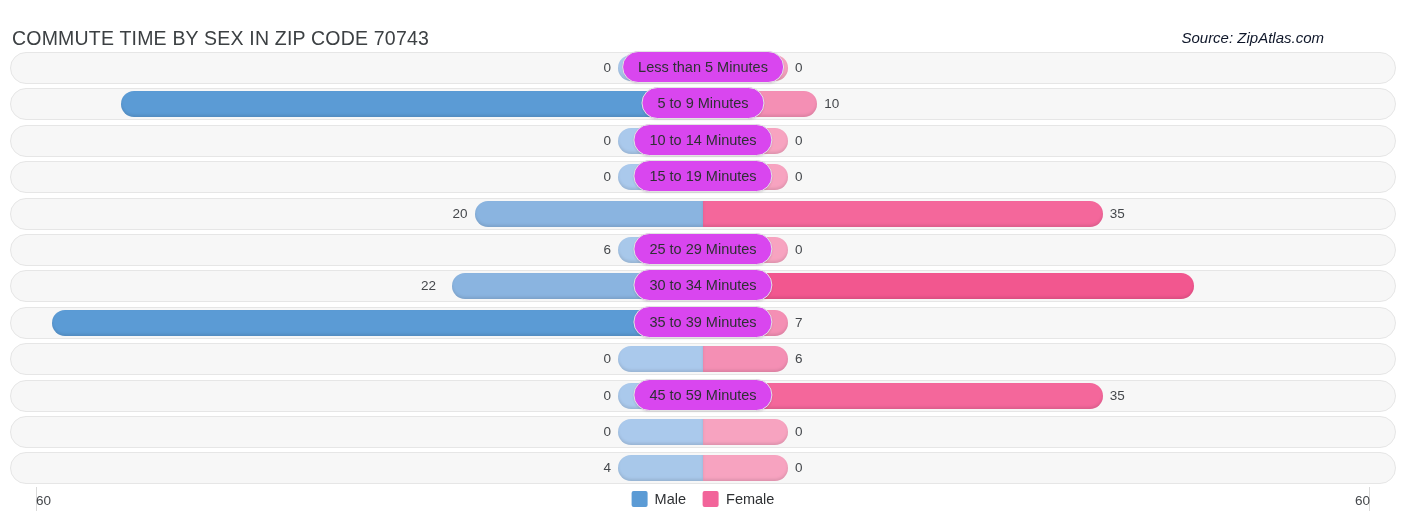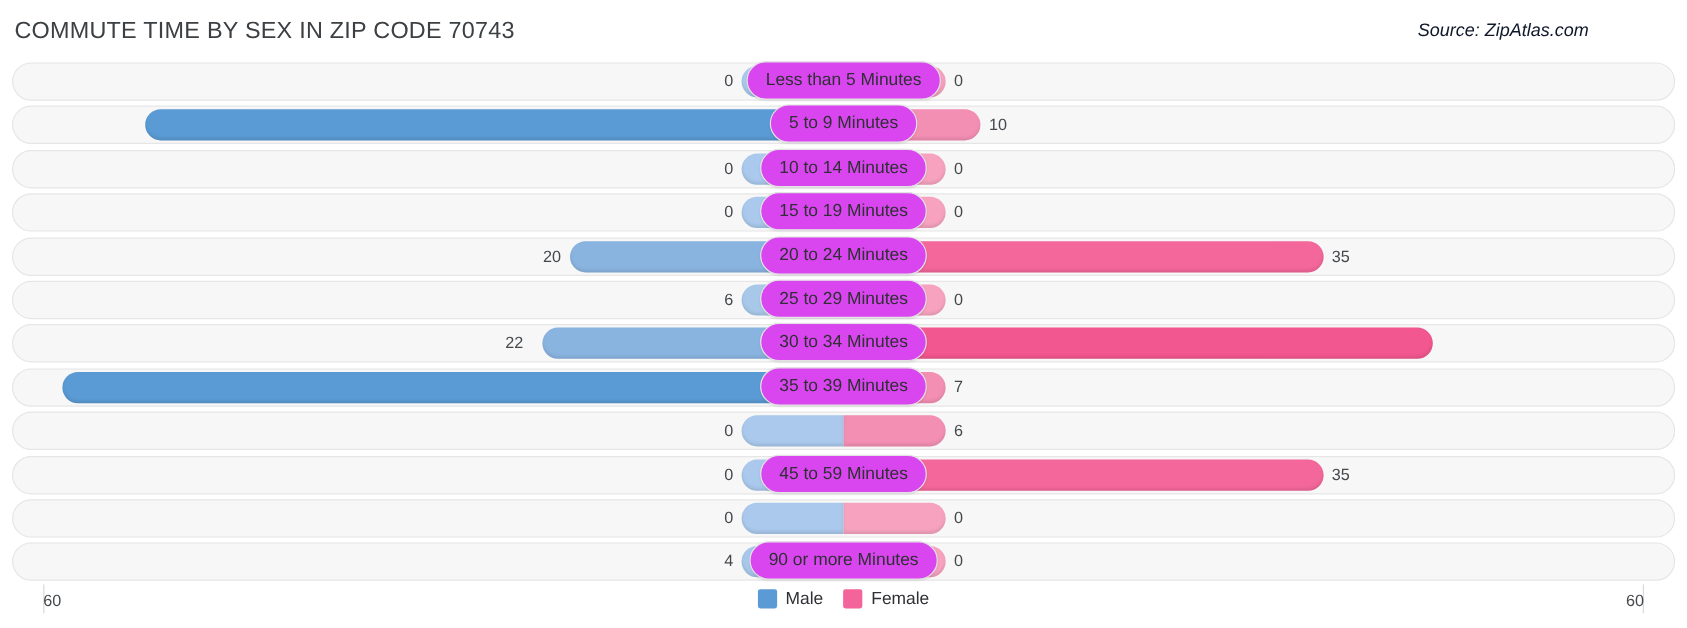--- a/index.html
+++ b/index.html
@@ -11,21 +11,21 @@
     height: 523px;
     background: #ffffff;
     font-family: "Liberation Sans", sans-serif;
     overflow: hidden;
     position: relative;
   }
 
   
   #header {
     position: absolute;
-    top: 4px; left: 0;
+    top: 16px; left: 0;
     width: 1336px;
     height: 46px;
   }
   #chart-title {
     position: absolute;
     left: 12px;
     top: 11px;
     font-size: 19.5px;
     letter-spacing: 0.2px;
     color: #3c4043;
@@ -232,21 +232,20 @@
       <div class="pill">15 to 19 Minutes</div>
     </div>
     <div class="row">
       <div class="track"></div>
       <div class="bar-wrap">
         <div class="bar bar-male" style="left: 474.6px; width: 228.4px; background: rgb(138, 180, 224);"></div>
         <div class="bar bar-female" style="left: 703px; width: 399.7px; background: rgb(244, 103, 155);"></div>
         <div class="val val-out-left" style="left: 407.6px; width: 60px;">20</div>
         <div class="val val-out-right" style="left: 1109.7px; width: 60px;">35</div>
       </div>
-      <div class="pill">20 to 24 Minutes</div>
     </div>
     <div class="row">
       <div class="track"></div>
       <div class="bar-wrap">
         <div class="bar bar-male" style="left: 618px; width: 85px; background: rgb(168, 200, 234);"></div>
         <div class="bar bar-female" style="left: 703px; width: 85px; background: rgb(247, 163, 192);"></div>
         <div class="val val-out-left" style="left: 551px; width: 60px;">6</div>
         <div class="val val-out-right" style="left: 795px; width: 60px;">0</div>
       </div>
       <div class="pill">25 to 29 Minutes</div>
@@ -300,21 +299,20 @@
       </div>
     </div>
     <div class="row">
       <div class="track"></div>
       <div class="bar-wrap">
         <div class="bar bar-male" style="left: 618px; width: 85px; background: rgb(168, 200, 234);"></div>
         <div class="bar bar-female" style="left: 703px; width: 85px; background: rgb(247, 163, 192);"></div>
         <div class="val val-out-left" style="left: 551px; width: 60px;">4</div>
         <div class="val val-out-right" style="left: 795px; width: 60px;">0</div>
       </div>
-      <div class="pill">90 or more Minutes</div>
     </div>
   </div>
 
 <div id="footer">
   <div class="rule"></div>
   <div class="rule rule-right"></div>
   <div id="axis-left">60</div>
   <div id="axis-right">60</div>
   <div id="legend">
       <div class="legend-item">

